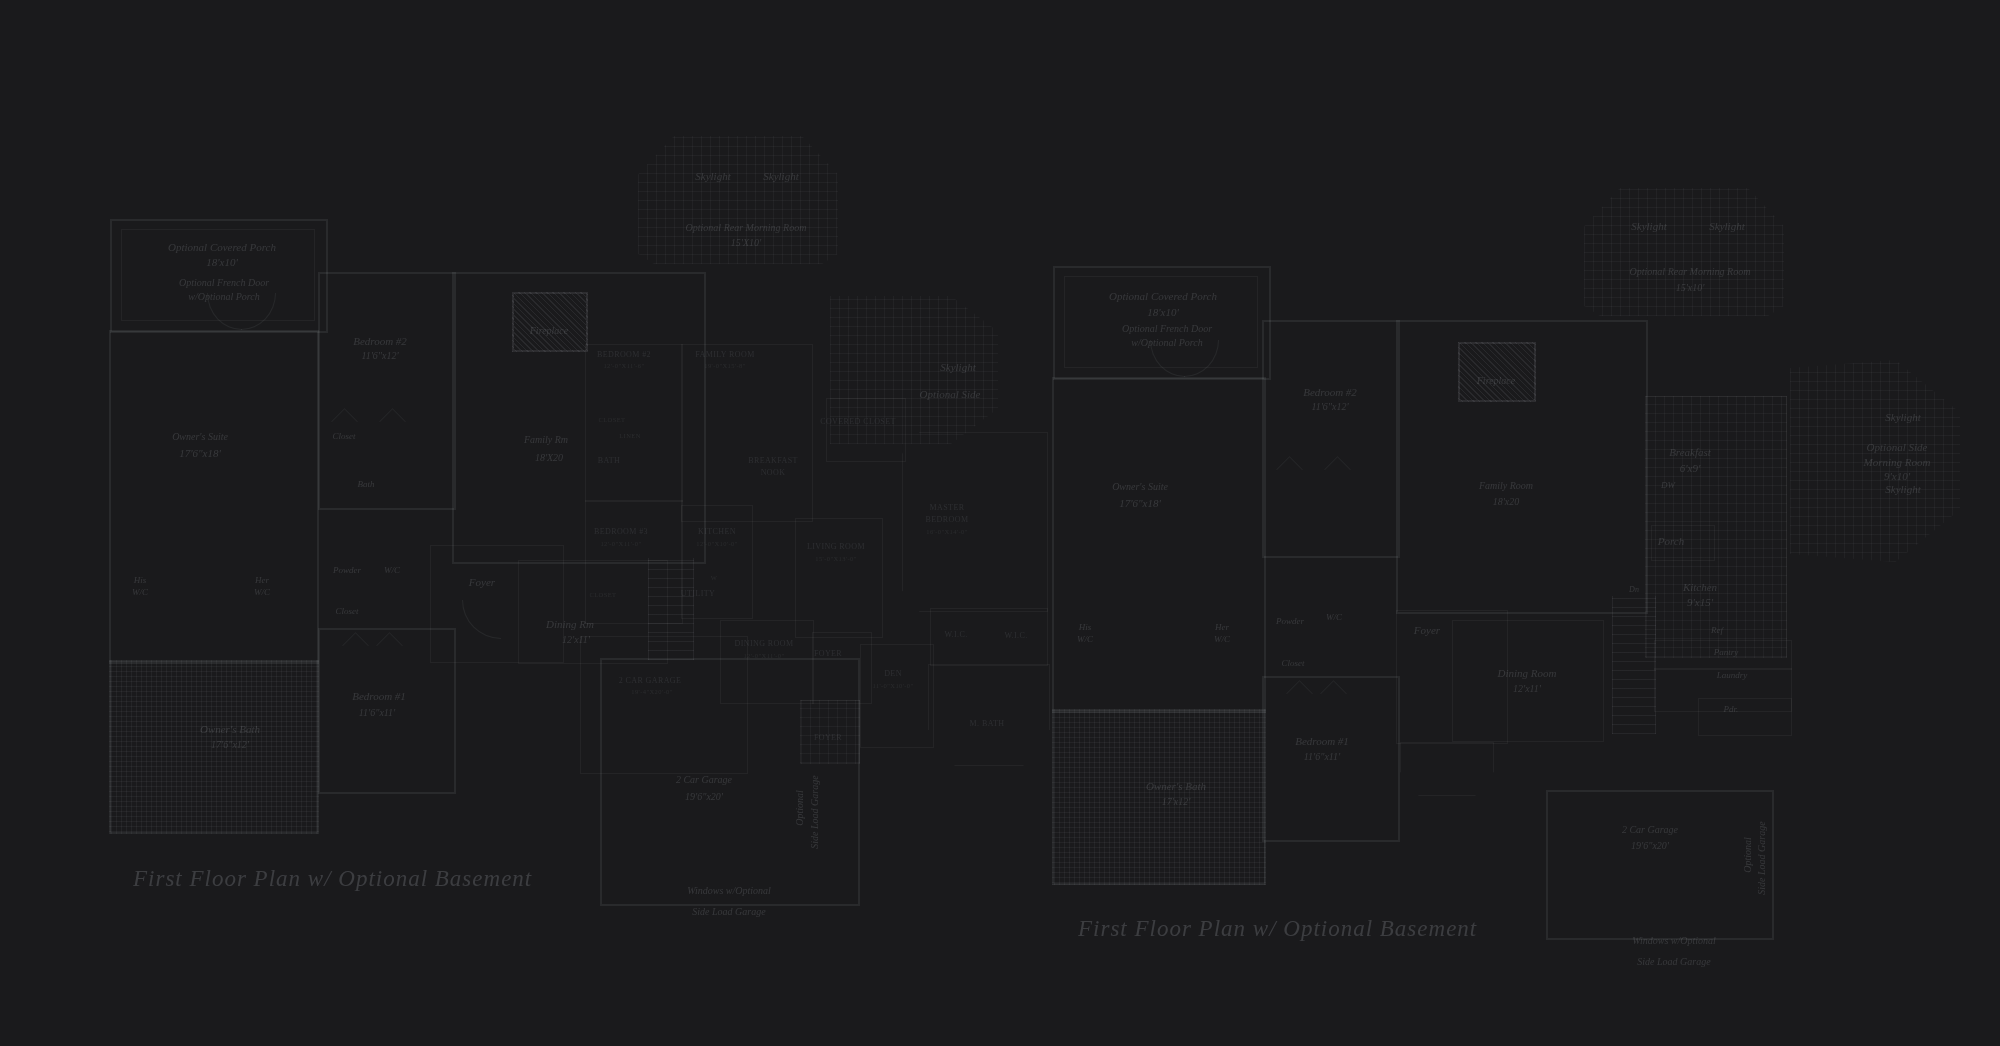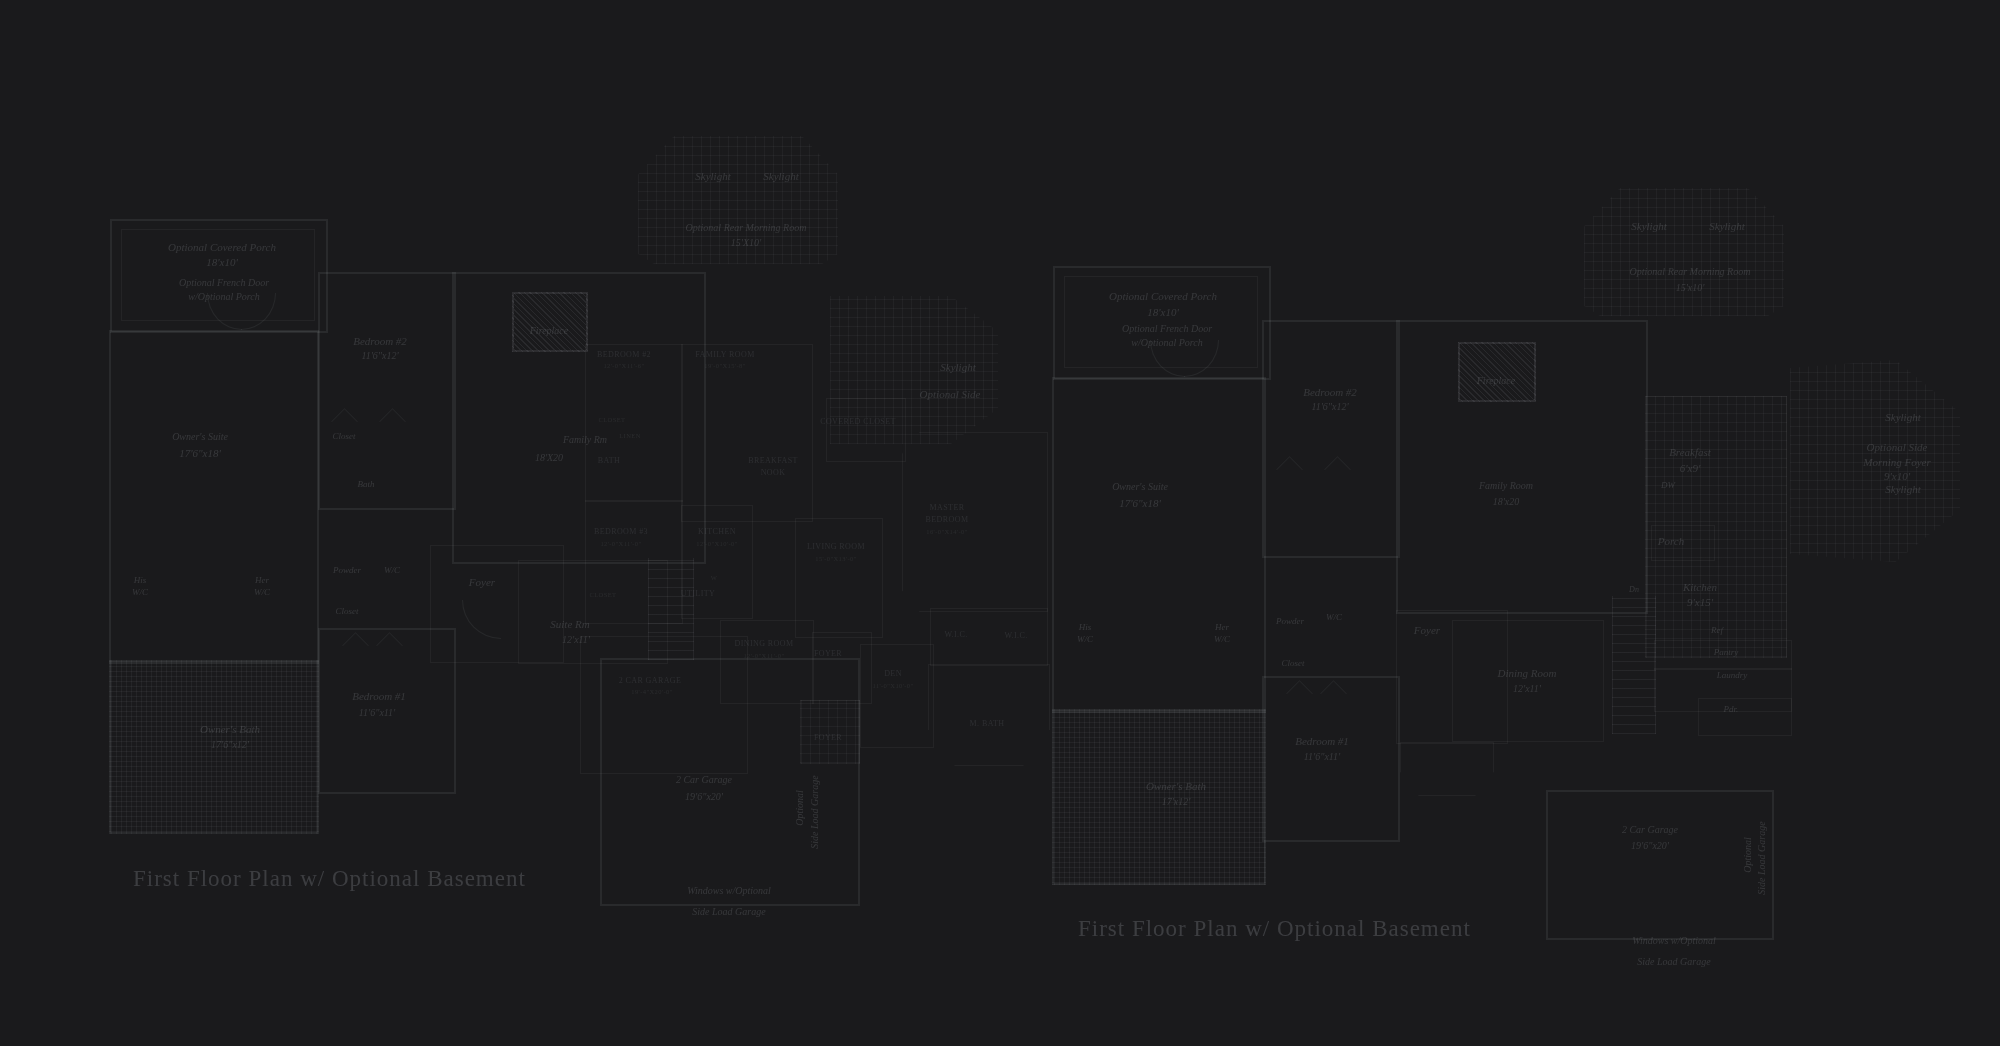--- a/index.html
+++ b/index.html
@@ -18,21 +18,21 @@
        background-image:repeating-linear-gradient(45deg,rgba(212,216,226,0.08) 0 1px,transparent 1px 4px);}
   .stair{position:absolute;border-left:1px solid rgba(212,216,226,0.07);border-right:1px solid rgba(212,216,226,0.07);
        background-image:repeating-linear-gradient(0deg,rgba(212,216,226,0.065) 0 1px,transparent 1px 9px);}
   .arcL{position:absolute;border-left:1px solid rgba(212,216,226,0.07);border-bottom:1px solid rgba(212,216,226,0.07);border-radius:0 0 0 100%;}
   .arcR{position:absolute;border-right:1px solid rgba(212,216,226,0.07);border-bottom:1px solid rgba(212,216,226,0.07);border-radius:0 0 100% 0;}
   .chev{position:absolute;width:18px;height:18px;border-top:1px solid rgba(212,216,226,0.06);border-left:1px solid rgba(212,216,226,0.06);transform:rotate(45deg);}
   
   .lb{position:absolute;transform:translate(-50%,-50%);white-space:nowrap;
       color:rgba(212,216,226,0.155);font-style:italic;line-height:1;}
   .s12{font-size:10px}.s11{font-size:11px}.s10{font-size:10px}.s9{font-size:9px}.s8i{font-size:8px}
-  .cap{position:absolute;white-space:nowrap;font-size:23px;
+  .cap{position:absolute;white-space:nowrap;font-style:italic;font-size:23px;
        color:rgba(212,216,226,0.185);letter-spacing:1px;transform:translate(0,-50%);}
   .cp{position:absolute;transform:translate(-50%,-50%);white-space:nowrap;font-style:normal;
       font-size:8px;letter-spacing:0.4px;color:rgba(212,216,226,0.105);line-height:1;}
   .cpd{font-size:6.5px;color:rgba(212,216,226,0.085);}
   .vert{transform:translate(-50%,-50%) rotate(-90deg);}
 </style>
 </head>
 <body>
 
 <div class="canvas">
@@ -113,32 +113,32 @@
   <span class="lb s9" style="left:344px;top:436px">Closet</span>
   <span class="lb s9" style="left:366px;top:484px">Bath</span>
   <span class="lb s9" style="left:140px;top:580px">His</span>
   <span class="lb s9" style="left:140px;top:592px">W/C</span>
   <span class="lb s9" style="left:262px;top:580px">Her</span>
   <span class="lb s9" style="left:262px;top:592px">W/C</span>
   <span class="lb s9" style="left:347px;top:570px">Powder</span>
   <span class="lb s9" style="left:392px;top:570px">W/C</span>
   <span class="lb s9" style="left:347px;top:611px">Closet</span>
   <span class="lb s11" style="left:482px;top:582px">Foyer</span>
-  <span class="lb s11" style="left:570px;top:624px">Suite Rm</span>
+  <span class="lb s11" style="left:570px;top:624px">Dining Rm</span>
   <span class="lb s10" style="left:576px;top:640px">12'x11'</span>
   <span class="lb s11" style="left:379px;top:696px">Bedroom #1</span>
   <span class="lb s10" style="left:377px;top:713px">11'6"x11'</span>
   <span class="lb s11" style="left:230px;top:729px">Owner's Bath</span>
   <span class="lb s10" style="left:230px;top:745px">17'6"x12'</span>
   <span class="lb s10" style="left:549px;top:331px">Fireplace</span>
   <span class="lb s11" style="left:713px;top:176px">Skylight</span>
   <span class="lb s11" style="left:781px;top:176px">Skylight</span>
   <span class="lb s10" style="left:746px;top:228px">Optional Rear Morning Room</span>
   <span class="lb s10" style="left:746px;top:243px">15'X10'</span>
-  <span class="lb s12" style="left:585px;top:440px">Family Rm</span>
+  <span class="lb s12" style="left:546px;top:440px">Family Rm</span>
   <span class="lb s12" style="left:549px;top:458px">18'X20</span>
   <span class="lb s11" style="left:958px;top:367px">Skylight</span>
   <span class="lb s11" style="left:950px;top:394px">Optional Side</span>
   <span class="lb s12" style="left:704px;top:780px">2 Car Garage</span>
   <span class="lb s12" style="left:704px;top:797px">19'6"x20'</span>
   <span class="lb s10 vert" style="left:800px;top:808px">Optional</span>
   <span class="lb s10 vert" style="left:815px;top:812px">Side Load Garage</span>
   <span class="lb s12" style="left:729px;top:891px">Windows w/Optional</span>
   <span class="lb s12" style="left:729px;top:912px">Side Load Garage</span>
 
@@ -211,21 +211,21 @@
   <span class="lb s9" style="left:1293px;top:663px">Closet</span>
   <span class="lb s11" style="left:1427px;top:630px">Foyer</span>
   <span class="lb s11" style="left:1527px;top:673px">Dining Room</span>
   <span class="lb s10" style="left:1527px;top:689px">12'x11'</span>
   <span class="lb s11" style="left:1322px;top:741px">Bedroom #1</span>
   <span class="lb s10" style="left:1322px;top:757px">11'6"x11'</span>
   <span class="lb s11" style="left:1176px;top:786px">Owner's Bath</span>
   <span class="lb s10" style="left:1176px;top:802px">17'x12'</span>
   <span class="lb s11" style="left:1903px;top:417px">Skylight</span>
   <span class="lb s11" style="left:1897px;top:447px">Optional Side</span>
-  <span class="lb s11" style="left:1897px;top:462px">Morning Foyer</span>
+  <span class="lb s11" style="left:1897px;top:462px">Morning Room</span>
   <span class="lb s11" style="left:1897px;top:476px">9'x10'</span>
   <span class="lb s11" style="left:1903px;top:489px">Skylight</span>
   <span class="lb s12" style="left:1650px;top:830px">2 Car Garage</span>
   <span class="lb s12" style="left:1650px;top:846px">19'6"x20'</span>
   <span class="lb s10 vert" style="left:1748px;top:855px">Optional</span>
   <span class="lb s10 vert" style="left:1762px;top:858px">Side Load Garage</span>
   <span class="lb s12" style="left:1674px;top:941px">Windows w/Optional</span>
   <span class="lb s12" style="left:1674px;top:962px">Side Load Garage</span>
 
   <span class="cap" style="left:133px;top:879px">First Floor Plan  w/ Optional Basement</span>

